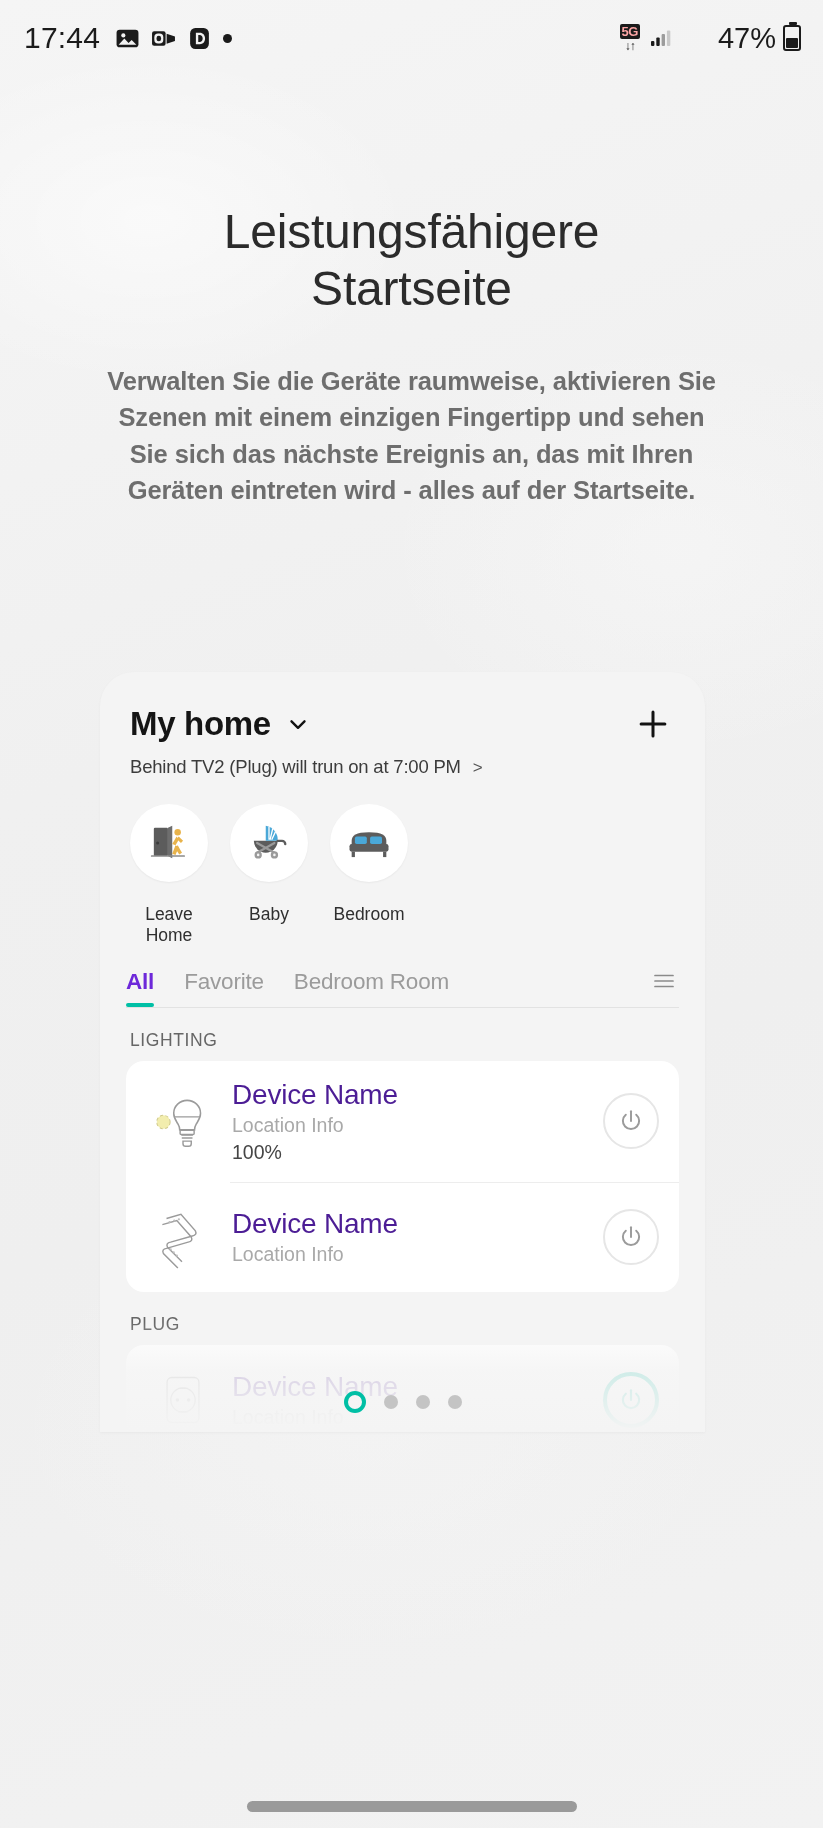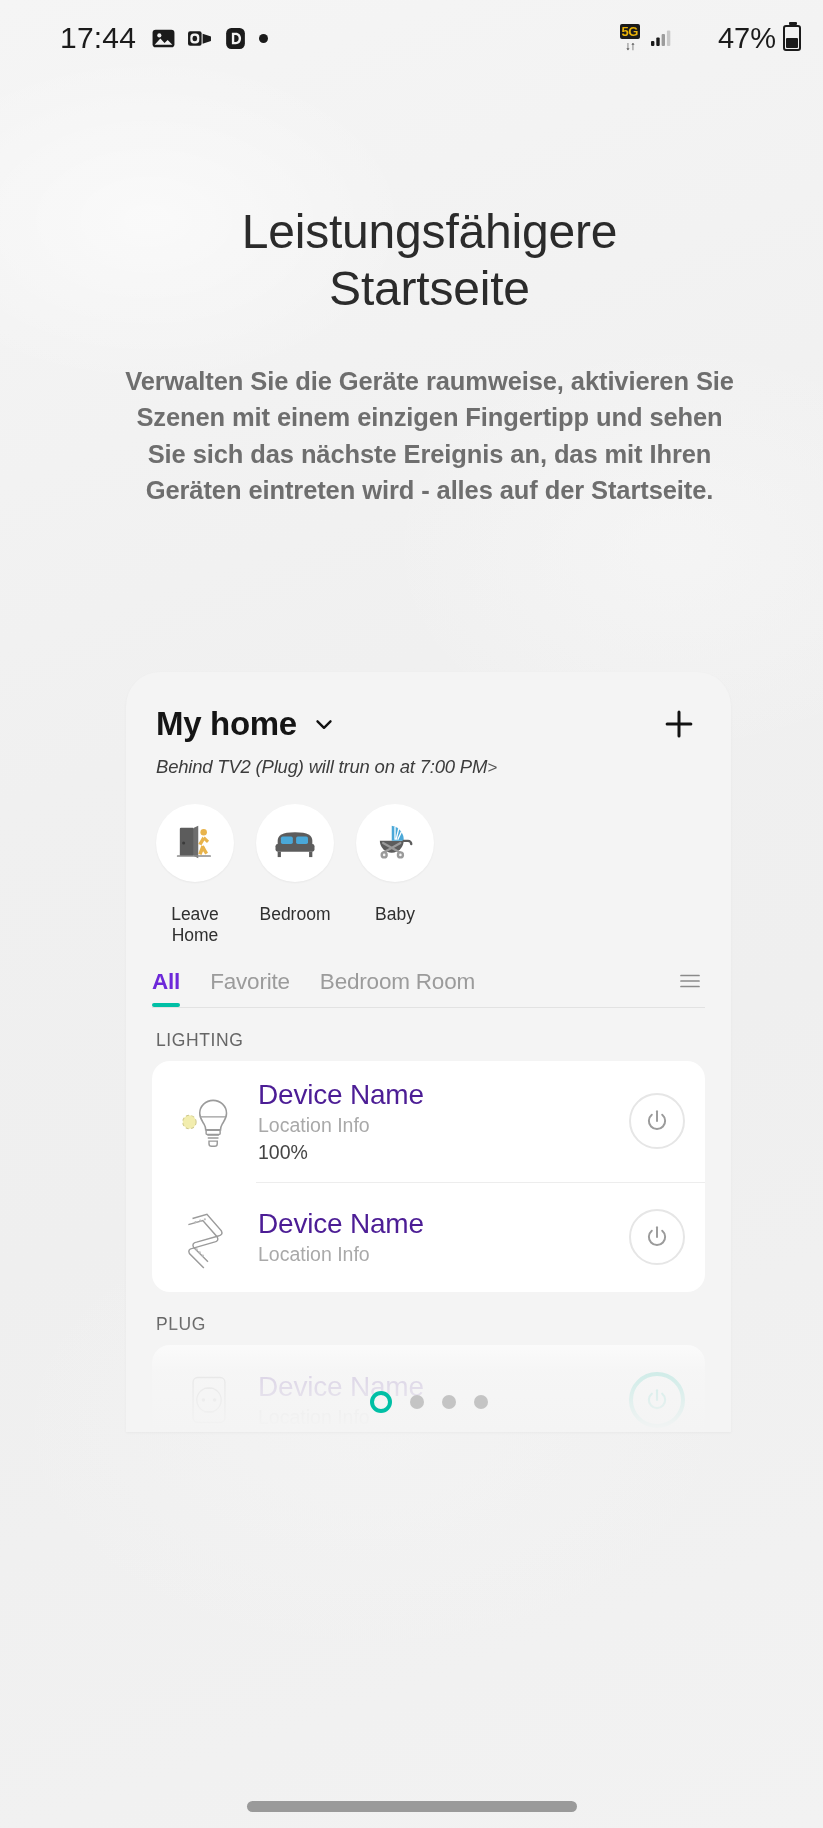--- a/index.html
+++ b/index.html
@@ -6,21 +6,20 @@
   html, body {
     width: 823px; height: 1828px;
     font-family: "Liberation Sans", sans-serif;
     background: #f2f2f2;
     overflow: hidden;
   }
   #screen {
     position: relative;
     width: 823px; height: 1828px;
     background: linear-gradient(160deg, #f5f5f5 0%, #f0f0f0 38%, #efefef 60%, #f2f2f2 100%);
-    padding-left: 36px;
   }
   
   #screen::before {
     content:""; position:absolute; inset:0;
     background:
       radial-gradient(ellipse 380px 240px at 18% 12%, rgba(255,255,255,.55), rgba(255,255,255,0) 70%),
       radial-gradient(ellipse 420px 300px at 82% 30%, rgba(250,250,250,.45), rgba(255,255,255,0) 70%),
       radial-gradient(ellipse 500px 320px at 45% 78%, rgba(246,246,246,.5), rgba(255,255,255,0) 72%);
     pointer-events:none;
   }
@@ -33,60 +32,60 @@
     padding: 0 22px 0 24px;
     color: #1b1b1b;
   }
   .sb-clock { font-size: 30px; letter-spacing: .2px; font-weight: 400; }
   .sb-left-icons { display:flex; align-items:center; gap:9px; margin-left: 14px; }
   .sb-ic { width: 27px; height: 27px; display:inline-flex; align-items:center; justify-content:center; }
   .sb-dot { width:9px; height:9px; border-radius:50%; background:#1b1b1b; margin-left:10px; }
   .sb-spacer { flex: 1; }
   .sb-right { display:flex; align-items:center; gap:7px; }
   .sb-5g { display:flex; flex-direction:column; align-items:center; line-height:1; }
-  .sb-5g-box { font-size:13px; font-weight:700; background:#1b1b1b; color:#eab308; padding:1px 2px; border-radius:2px; letter-spacing:-.5px;}
+  .sb-5g-box { font-size:13px; font-weight:700; background:#1b1b1b; color:#fca5a5; padding:1px 2px; border-radius:2px; letter-spacing:-.5px;}
   .sb-5g-arrows { font-size:12px; letter-spacing:-1px; margin-top:1px; }
   .sb-pct { font-size: 29px; margin-left: 37px; }
   .batt { width:18px; height:26px; border:2px solid #1b1b1b; border-radius:3px; position:relative; }
   .batt::before{content:"";position:absolute;top:-5px;left:4px;width:8px;height:3px;background:#1b1b1b;border-radius:1px;}
   .batt-fill{position:absolute;left:1px;right:1px;bottom:1px;height:47%;background:#1b1b1b;border-radius:1px;}
 
   
   .hero { position:relative; z-index:2; text-align:center; padding: 128px 40px 0; }
   .hero h1 {
     font-size: 48px; font-weight: 400; color: #2b2b2b;
     line-height: 1.18; letter-spacing: -0.2px;
   }
   .hero p {
     margin-top: 46px;
     font-size: 25.5px; font-weight:700; color: #6e6e6e;
     line-height: 1.42; letter-spacing: -0.1px;
     max-width: 615px; margin-left:auto; margin-right:auto;
   }
 
   
-  .card-wrap { position:absolute; left: 126px; top: 672px; width: 605px; z-index:2; }
+  .card-wrap { position:absolute; left: 100px; top: 672px; width: 605px; z-index:2; }
   .card {
     width: 605px;
     background: #f4f4f4;
     border-radius: 34px 34px 0 0;
     padding: 0 0 0 0;
     box-shadow: 0 1px 3px rgba(0,0,0,.04);
     overflow: hidden;
     height: 760px;
     position: relative;
   }
   .card-head { padding: 30px 30px 0 30px; }
   .home-row { display:flex; align-items:center; }
   .home-title { font-size: 33px; font-weight: 700; color:#151515; letter-spacing:-0.3px; }
   .chev-down { margin-left: 14px; display:inline-flex; }
   .plus-btn { margin-left:auto; width:44px; height:44px; display:flex; align-items:center; justify-content:center; }
   .status-line {
-    margin-top: 10px; display:flex; align-items:flex-end; 
-    font-size: 18.5px; color:#3c3c3c; letter-spacing:-0.2px;font-style:italic;
+    margin-top: 10px; display:flex; align-items:flex-end; gap:12px;
+    font-size: 18.5px; color:#3c3c3c; letter-spacing:-0.2px;
   }
   .status-line .arrow { color:#555; font-size:17px; }
 
   
   .scenes { display:flex; gap: 22px; padding: 26px 30px 0 30px; }
   .scene { width: 78px; text-align:center; }
   .scene-circle {
     width: 78px; height: 78px; border-radius: 50%;
     background: #ffffff; display:flex; align-items:center; justify-content:center;
     box-shadow: 0 1px 2px rgba(0,0,0,.05);
@@ -257,46 +256,46 @@
               <path d="M30 26l-3 8 3 1 3-7z" fill="#e8b34b"></path>
               <path d="M32 26l4 7-2.5 1.5-4-6z" fill="#e8b34b"></path>
             </svg>
           </div>
           <div class="scene-label">Leave Home</div>
         </div>
 
         <div class="scene">
           <div class="scene-circle">
             <svg width="52" height="52" viewBox="0 0 48 48">
-              <path d="M8 22c0-5 4-8 16-8s16 3 16 8v4H8z" fill="#5c5c5c"></path>
-              <rect x="11" y="18" width="11" height="7" rx="1.6" fill="#4aa8d8"></rect>
-              <rect x="25" y="18" width="11" height="7" rx="1.6" fill="#4aa8d8"></rect>
-              <rect x="6" y="25" width="36" height="7" rx="2" fill="#5c5c5c"></rect>
-              <rect x="8" y="32" width="3" height="5" fill="#5c5c5c"></rect>
-              <rect x="37" y="32" width="3" height="5" fill="#5c5c5c"></rect>
-            </svg>
-          </div>
-          <div class="scene-label">Bedroom</div>
-        </div>
-
-        <div class="scene">
-          <div class="scene-circle">
-            <svg width="52" height="52" viewBox="0 0 48 48">
               <path d="M10 22h22a11 11 0 0 1-22 0z" fill="#5c5c5c"></path>
               <path d="M21 8a13 13 0 0 1 11 14H21z" fill="#4aa8d8"></path>
               <path d="M24 9v12M27.5 10.5L25 21M30 13.5L26.5 21" stroke="#ffffff" stroke-width="1.2"></path>
               <path d="M32 22h4a3 3 0 0 1 3 3" fill="none" stroke="#5c5c5c" stroke-width="2.2" stroke-linecap="round"></path>
               <path d="M13 33l16-9M29 33L13 24" stroke="#9a9a9a" stroke-width="2" stroke-linecap="round"></path>
               <circle cx="14" cy="35" r="3.4" fill="#9a9a9a"></circle>
                 <circle cx="14" cy="35" r="1.2" fill="#f4f4f4"></circle>
               <circle cx="29" cy="35" r="3.4" fill="#9a9a9a"></circle>
                 <circle cx="29" cy="35" r="1.2" fill="#f4f4f4"></circle>
             </svg>
           </div>
           <div class="scene-label">Baby</div>
+        </div>
+
+        <div class="scene">
+          <div class="scene-circle">
+            <svg width="52" height="52" viewBox="0 0 48 48">
+              <path d="M8 22c0-5 4-8 16-8s16 3 16 8v4H8z" fill="#5c5c5c"></path>
+              <rect x="11" y="18" width="11" height="7" rx="1.6" fill="#4aa8d8"></rect>
+              <rect x="25" y="18" width="11" height="7" rx="1.6" fill="#4aa8d8"></rect>
+              <rect x="6" y="25" width="36" height="7" rx="2" fill="#5c5c5c"></rect>
+              <rect x="8" y="32" width="3" height="5" fill="#5c5c5c"></rect>
+              <rect x="37" y="32" width="3" height="5" fill="#5c5c5c"></rect>
+            </svg>
+          </div>
+          <div class="scene-label">Bedroom</div>
         </div>
       </div>
 
       <div class="tabs">
         <div class="tab active">All</div>
         <div class="tab">Favorite</div>
         <div class="tab">Bedroom Room</div>
         <div class="hamburger">
           <svg width="30" height="24" viewBox="0 0 24 24">
               <path d="M3 6.5h18M3 12h18M3 17.5h18" stroke="#8a8a8a" stroke-width="1.7" stroke-linecap="round"></path>

